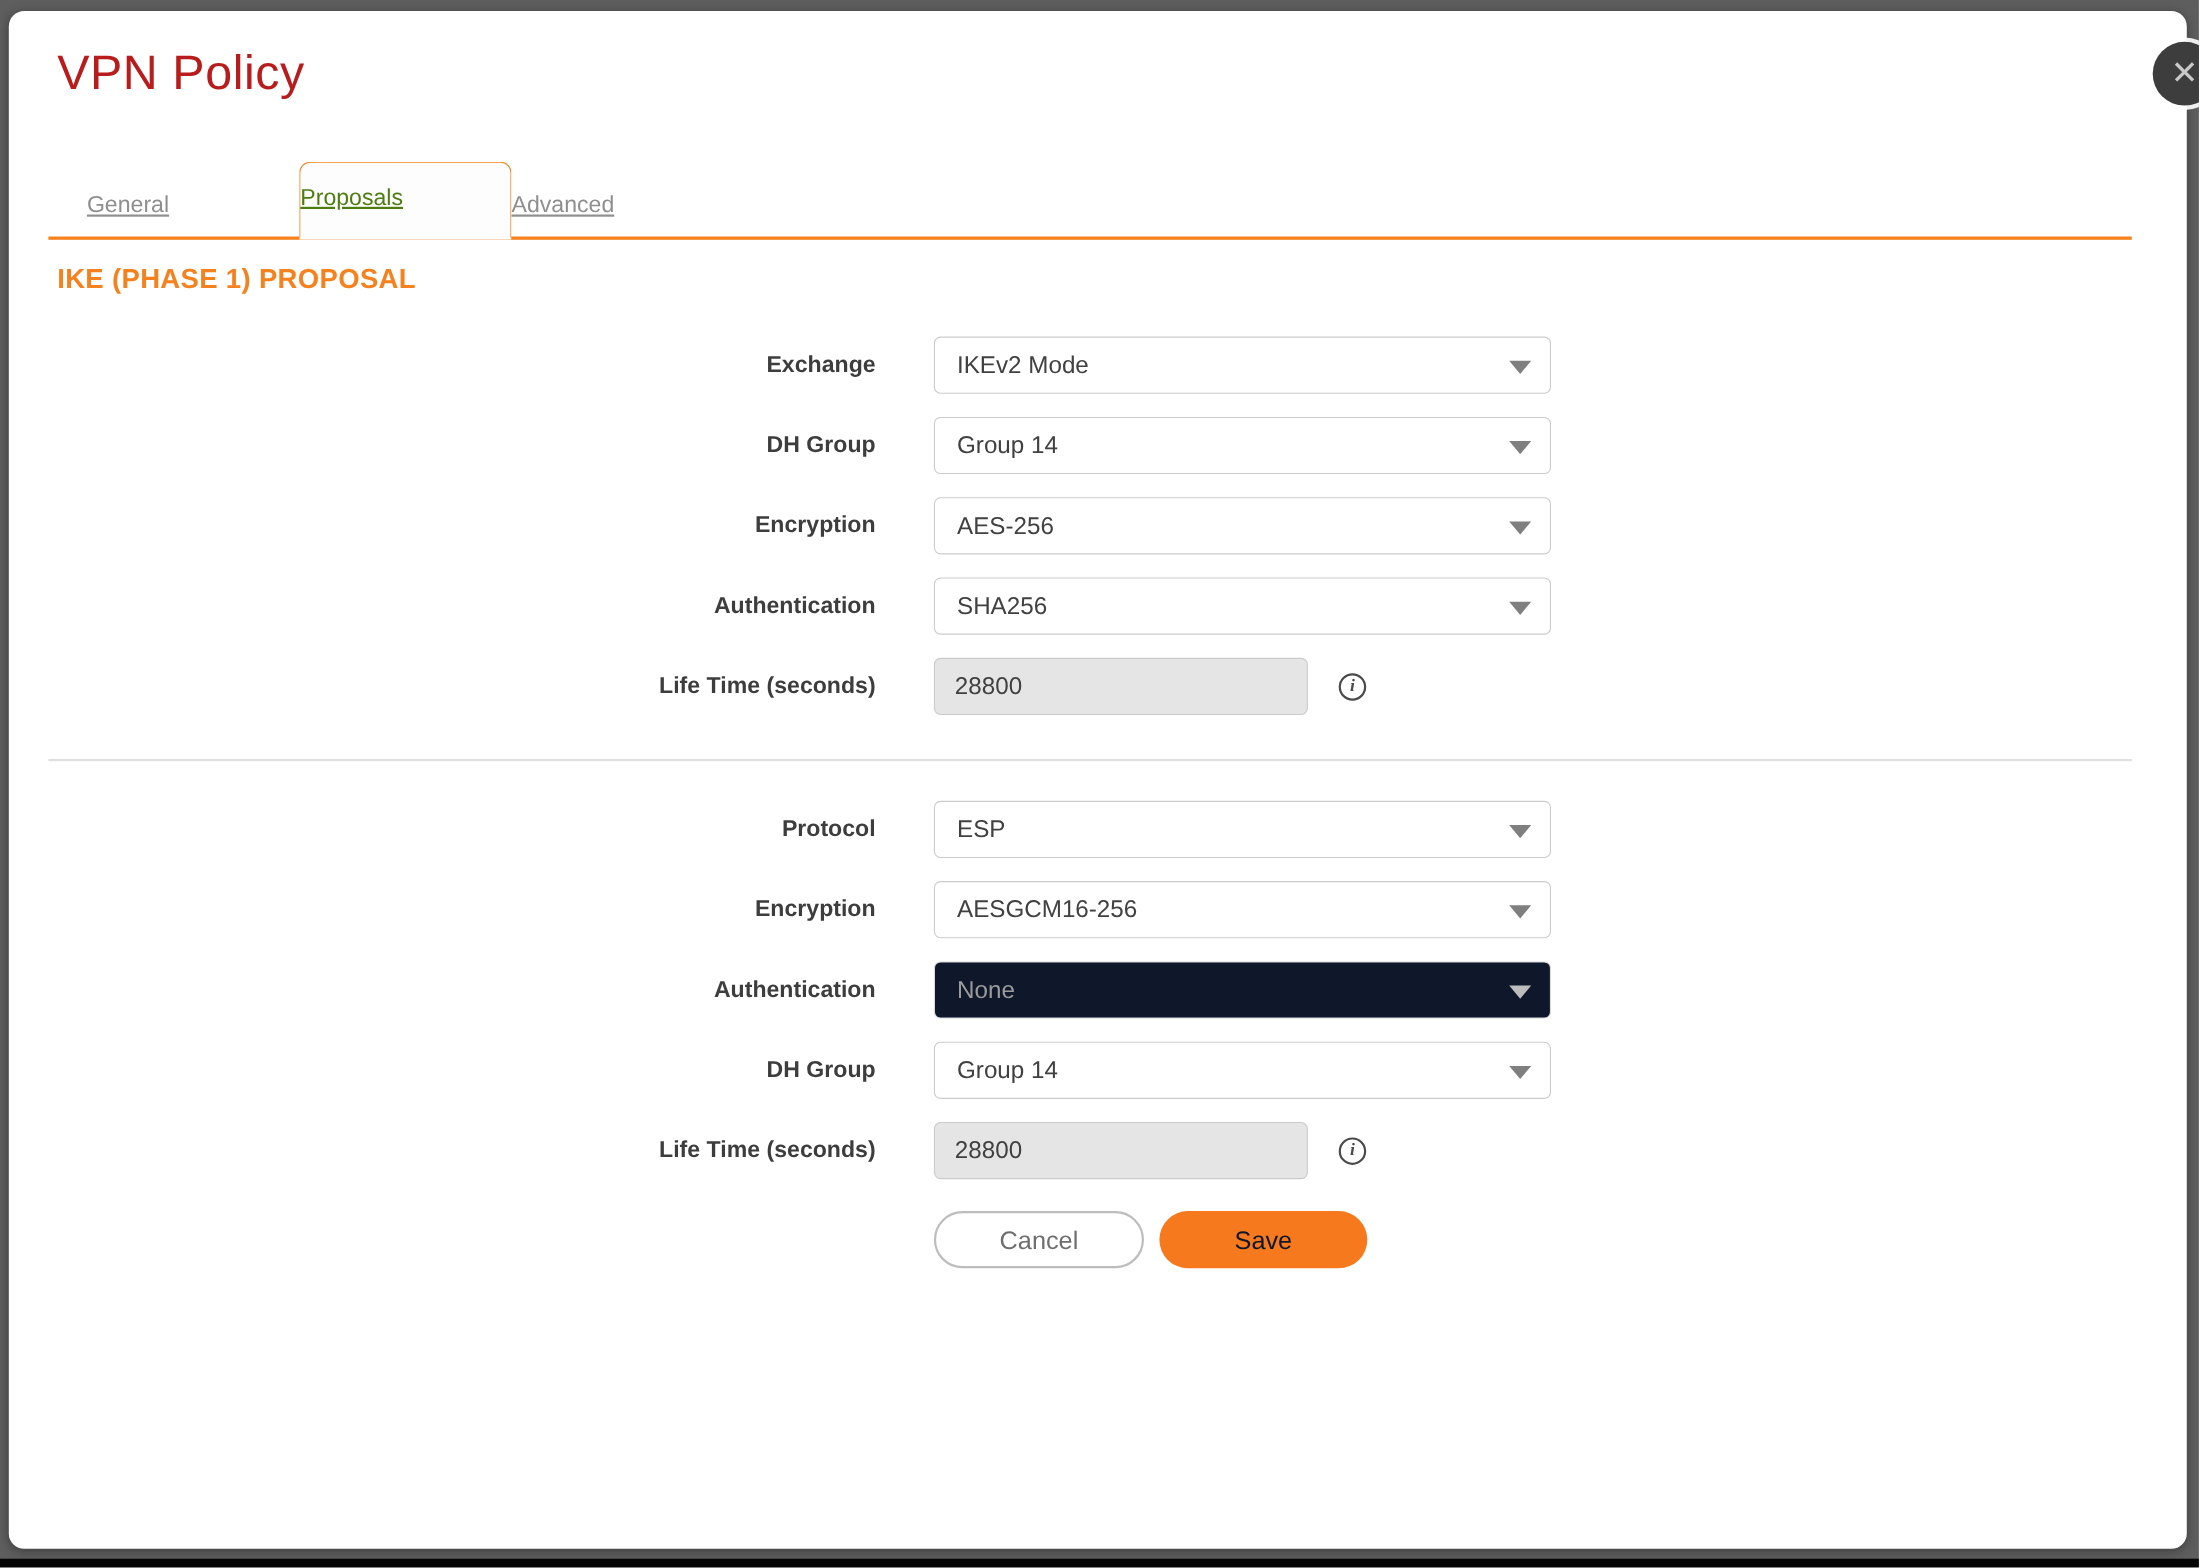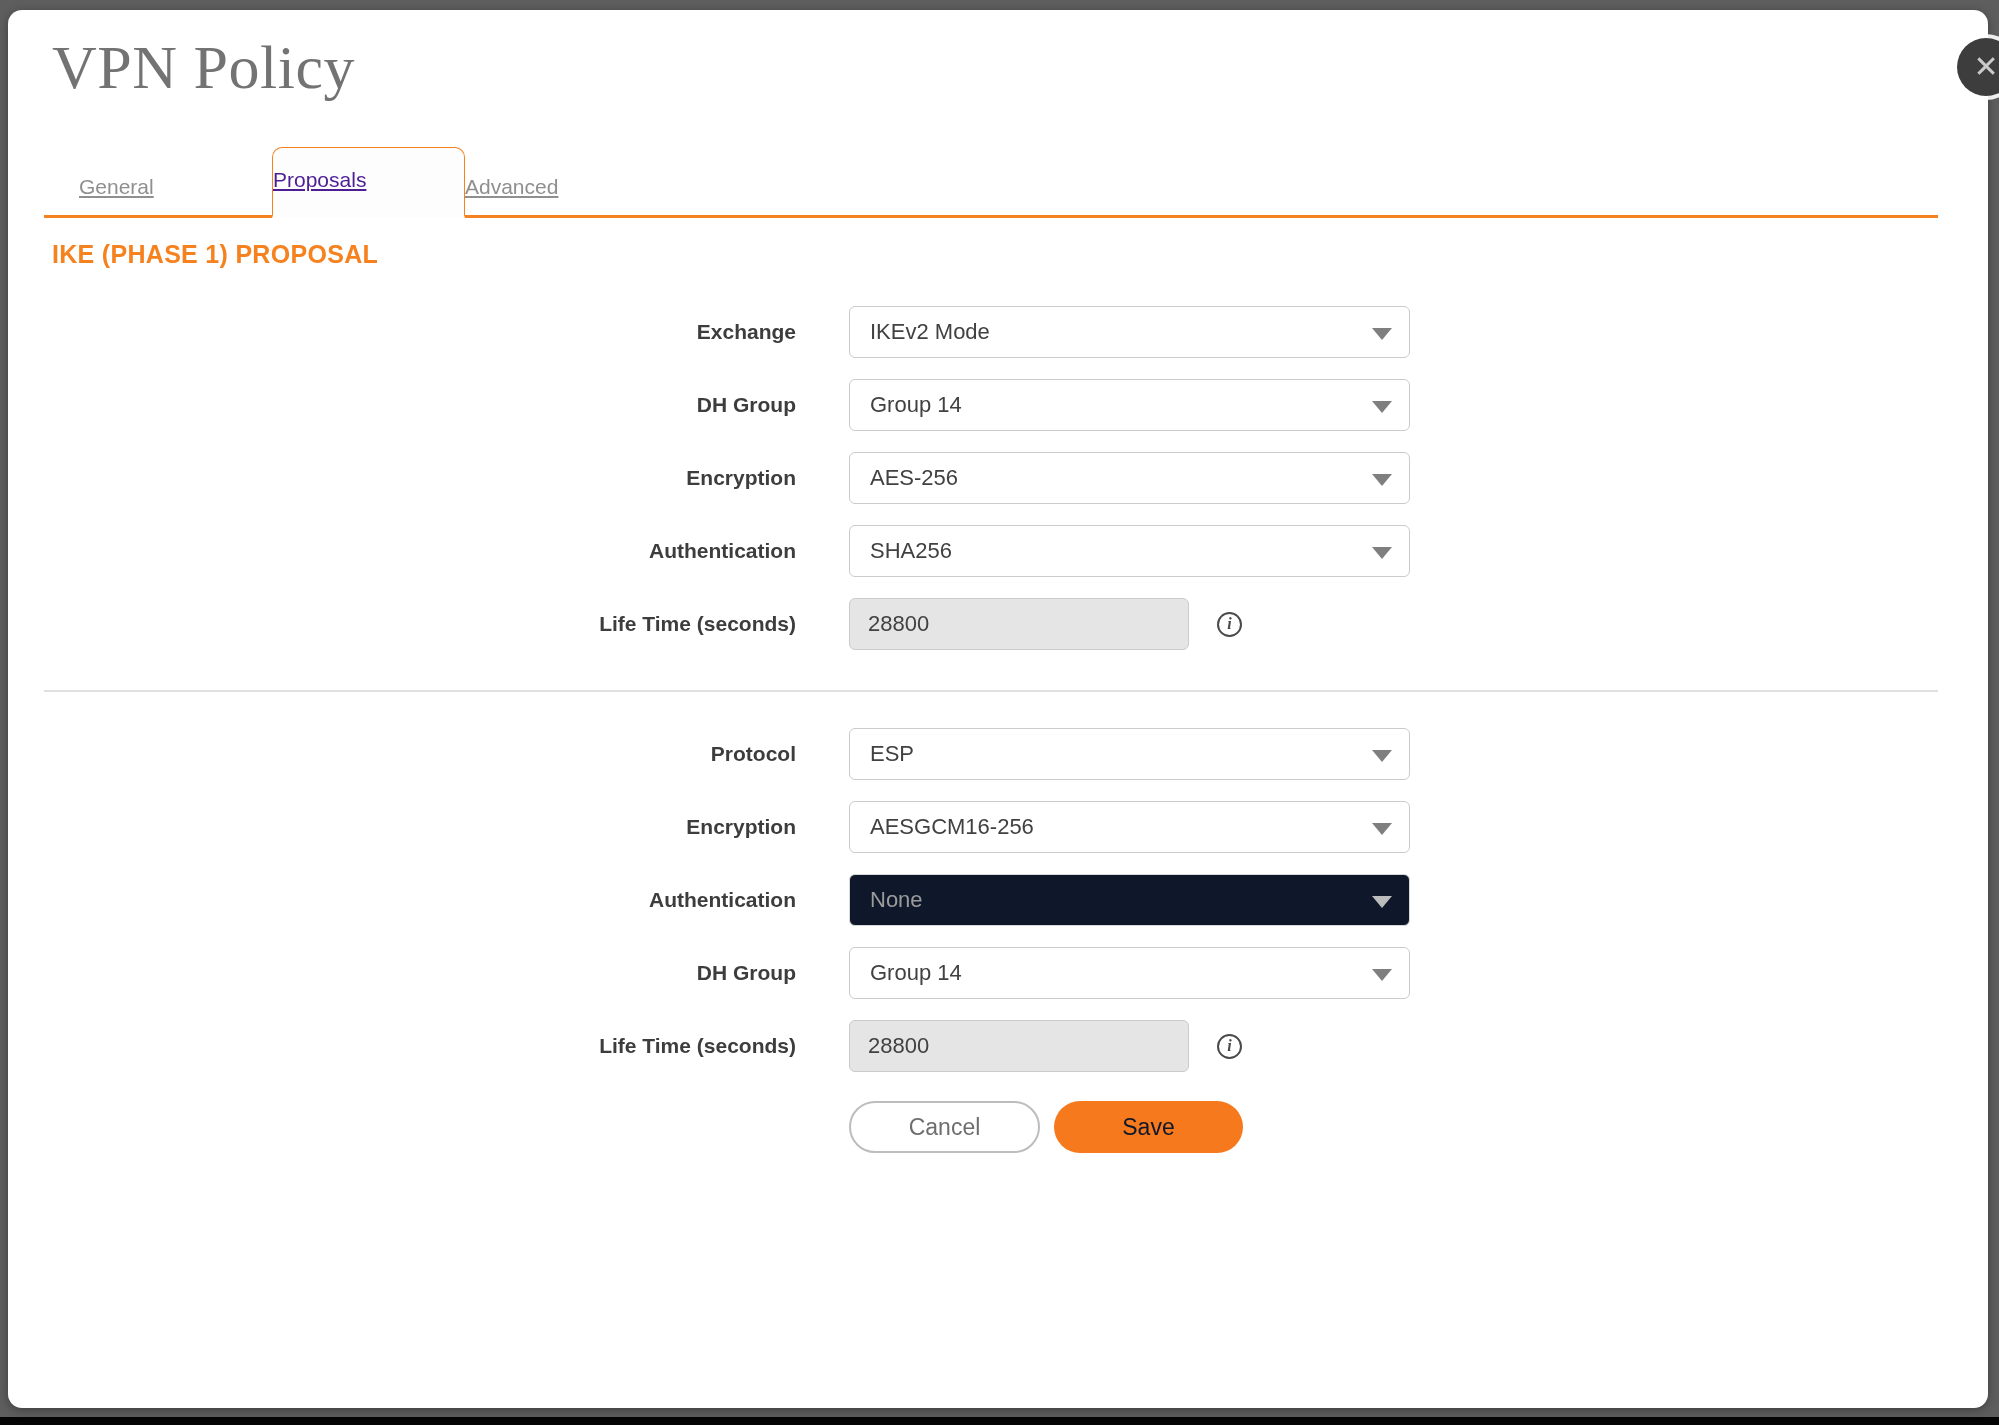--- a/index.html
+++ b/index.html
@@ -15,41 +15,40 @@
     position:absolute; left:8px; top:10px;
     width:1980px; height:1398px;
     background:#ffffff;
     border-radius:14px;
     box-shadow:0 2px 10px rgba(0,0,0,.35);
   }
   .content { padding:0 50px 0 36px; }
 
   .title {
     margin:26px 0 0 8px;
-    font-size:62px; line-height:62px;
-    font-weight:500; color:#737373;
+    font-size:44px; line-height:62px;
+    font-weight:500; color:#b91c1c;
     letter-spacing:.5px;
-    font-family:Liberation Serif, serif;
   }
 
   
   .tabs {
     display:flex; align-items:flex-end;
     margin-top:49px;
     border-bottom:3px solid #f6821f;
     padding-left:35px;
   }
   .tab {
     width:193px; height:56px; line-height:56px;
     text-align:left; font-size:21px; color:#8f8f8f;
     cursor:default; background:transparent;text-decoration:underline;
   }
   .tab.active {
     height:71px; line-height:64px;
-    color:#4c1d95;
+    color:#4d7c0f;
     background:#fdfdfd;
     border:1px solid #f6821f;
     border-bottom:3px solid #fdfdfd;
     margin-bottom:-3px;
     border-radius:10px 10px 0 0;
   }
 
   
   .section-heading {
     margin:20px 0 0 8px;

